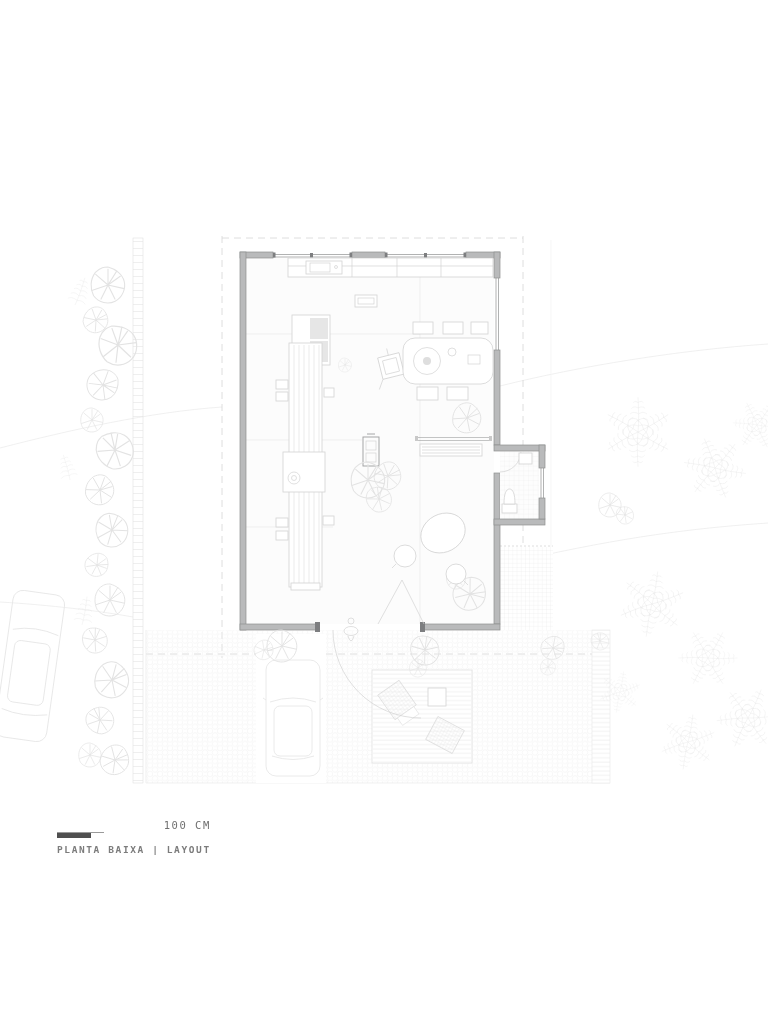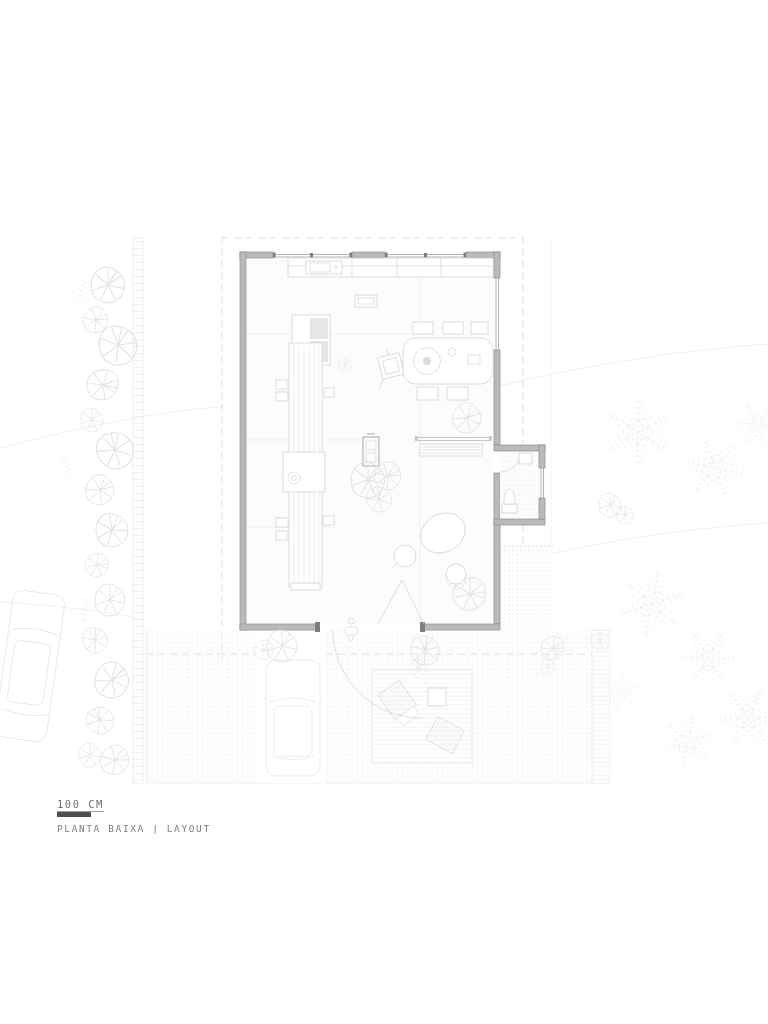--- a/index.html
+++ b/index.html
@@ -15,25 +15,25 @@
   .furn-line{fill:none;stroke:var(--furniture-line,#d3d3d3);stroke-width:.7;}
   .furn-strong{fill:none;stroke:var(--furniture-strong,#9c9d9e);stroke-width:.9;}
   .faint{fill:none;stroke:var(--faint-line,#e9e9e9);stroke-width:.7;}
   .veg{fill:none;stroke:var(--vegetation,#e3e3e3);stroke-width:.6;}
   .car{fill:none;stroke:var(--car-line,#e4e4e4);stroke-width:.8;}
   .dash{fill:none;stroke:var(--dashed-boundary,#d6d6d6);stroke-width:.8;stroke-dasharray:7 5;}
   .dots{fill:none;stroke:var(--dashed-boundary,#d6d6d6);stroke-width:.8;stroke-dasharray:2 2;}
   .panel{fill:var(--panel,#e6e6e6);stroke:none;}
 
   
-  .titleblock{position:absolute;left:57px;top:798px;color:var(--label-text,#6f6f6f);}
+  .titleblock{position:absolute;left:57px;top:819px;color:var(--label-text,#6f6f6f);text-align:right;}
   .scale-label{font-size:10.5px;letter-spacing:1.5px;line-height:12px;}
   .scale-underline{width:47px;height:1px;background:#9a9a9a;margin-top:1px;}
   .scale-bar{width:34px;height:4.5px;background:var(--scale-bar,#4f4f4f);}
-  .plan-title{margin-top:6px;font-size:9.5px;letter-spacing:1.6px;color:var(--subtitle-text,#7c7c7c);}
+  .plan-title{margin-top:6px;font-size:9.5px;letter-spacing:1.6px;color:var(--subtitle-text,#7c7c7c);font-weight:bold;}
 </style>
 </head>
 <body>
 
 <div class="sheet">
 
 <svg width="768" height="1024" viewBox="0 0 768 1024">
   <defs>
     <pattern id="hexP" width="10" height="8.6" patternUnits="userSpaceOnUse">
       <g fill="none" stroke="#efefef" stroke-width="0.5">

